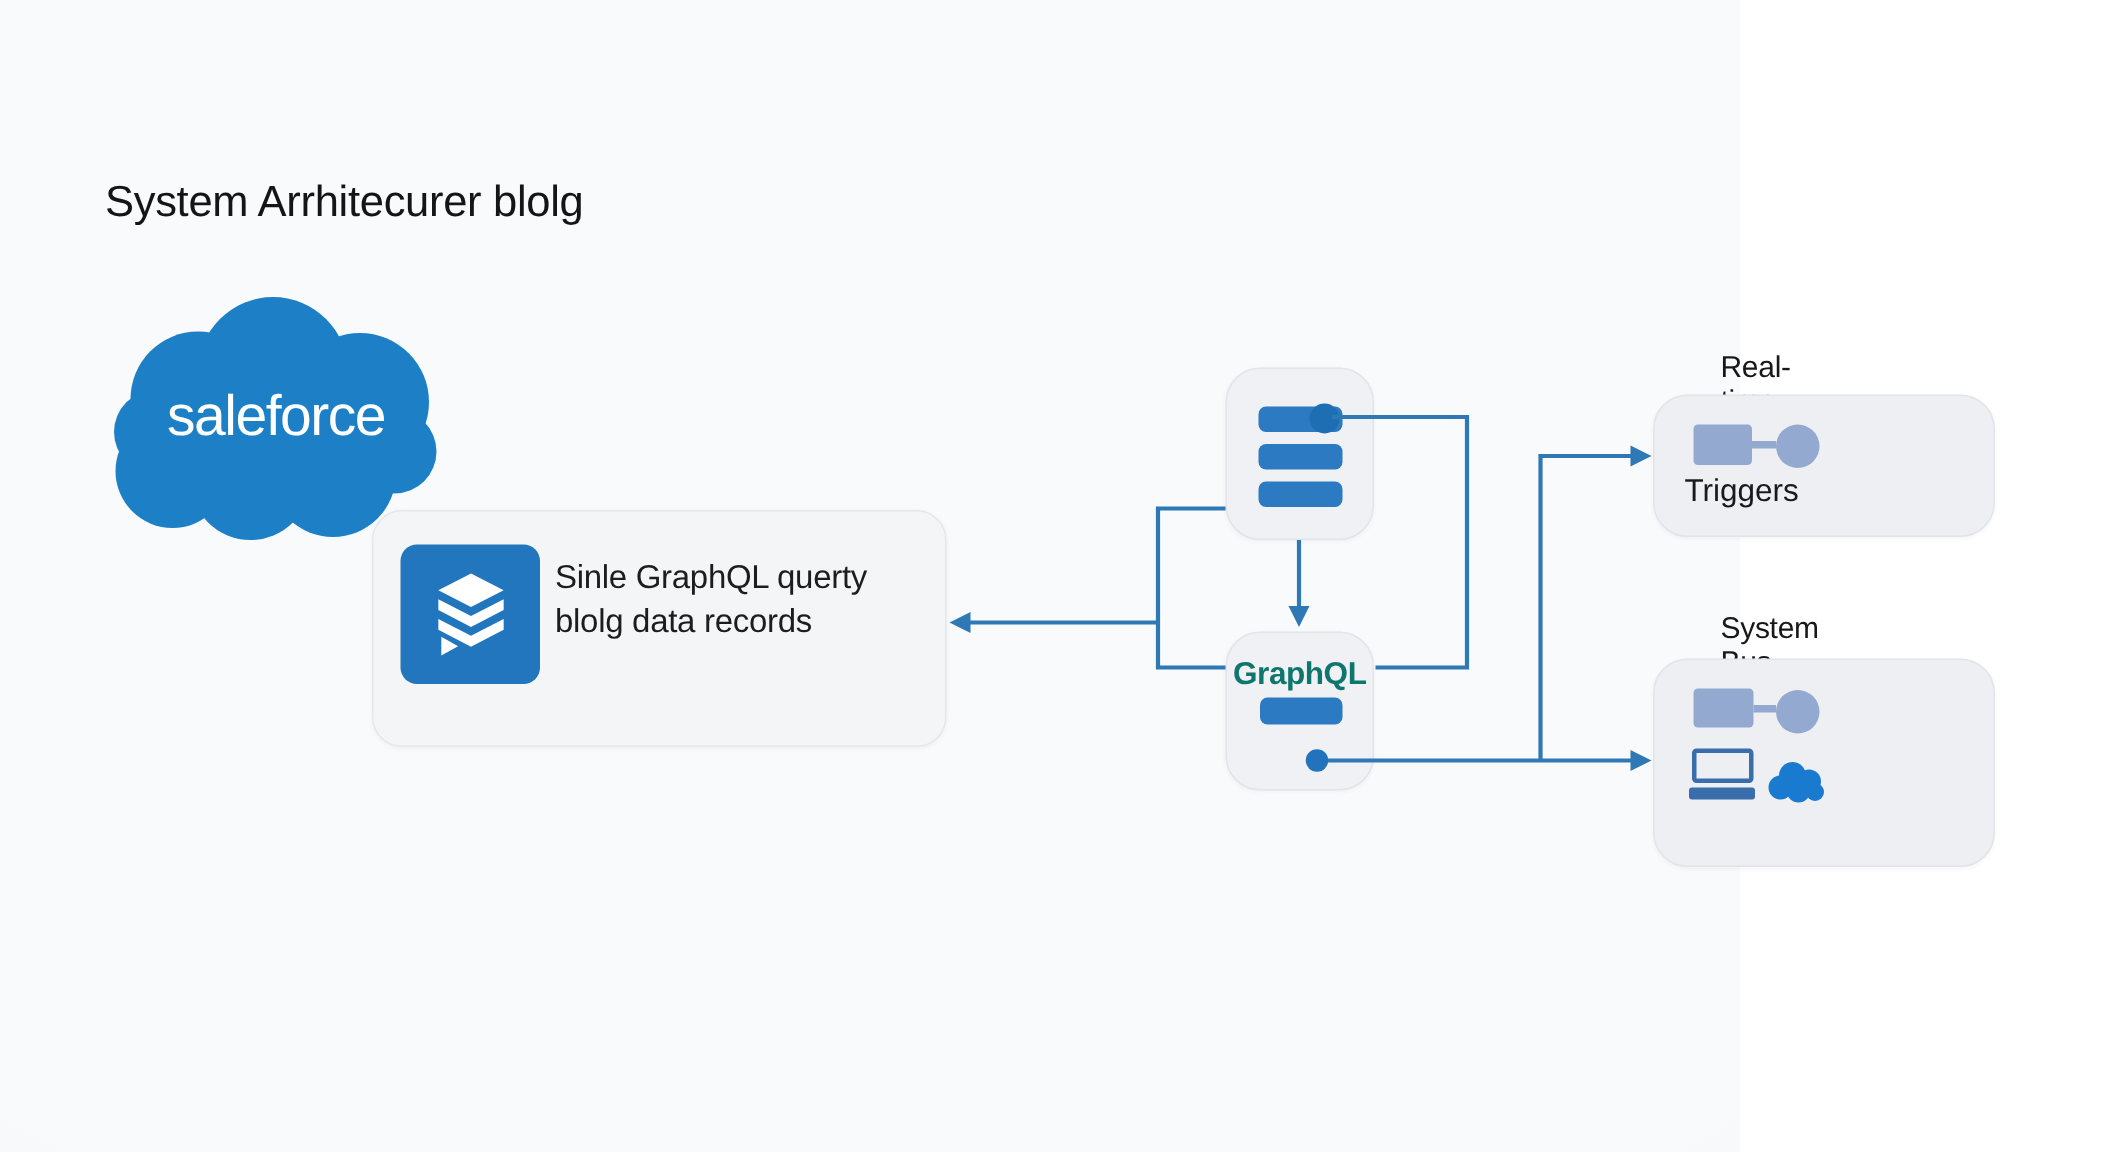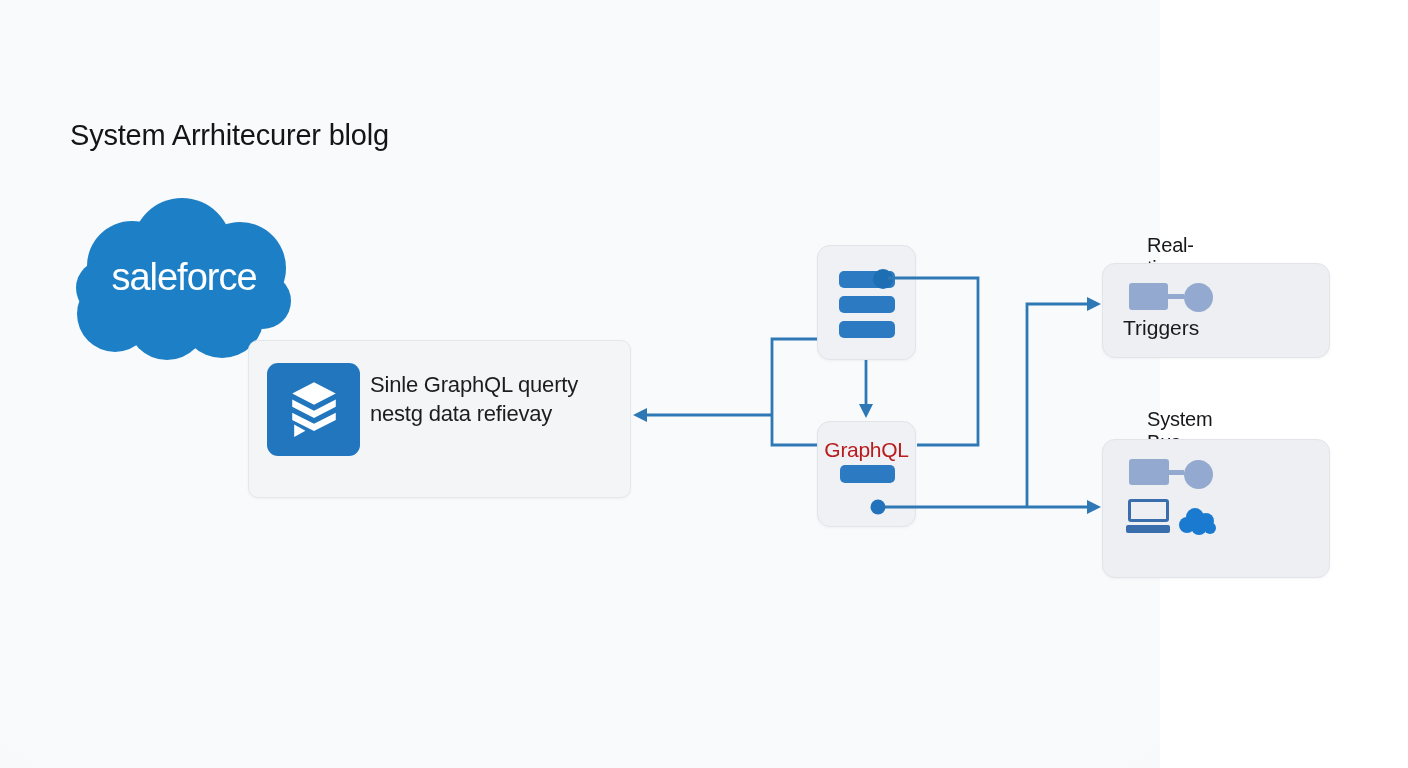--- a/index.html
+++ b/index.html
@@ -16,26 +16,26 @@
   }
   .page-title {
     position:absolute; left:70px; top:119px;
     font-size:29px; font-weight:500; letter-spacing:-0.2px; color:#151517;
   }
   
   .logo { position:absolute; left:70px; top:196px; width:225px; height:170px; }
   
   .node {
     position:absolute; background:#eff1f4;
-    border:1px solid #e1e4e9; border-radius:13px;
+    border:1px solid #e1e4e9; border-radius:23px;
     box-shadow:0 1px 3px rgba(40,50,70,0.05);
   }
   .card {
     position:absolute; left:248px; top:340px; width:383px; height:158px;
-    background:#f4f5f7; border:1px solid #e4e7ec; border-radius:10px;
+    background:#f4f5f7; border:1px solid #e4e7ec; border-radius:20px;
     box-shadow:0 1px 3px rgba(40,50,70,0.05);
   }
   .card .stack-icon-box {
     position:absolute; left:18px; top:22px; width:93px; height:93px;
     background:#2176bd; border-radius:11px;
     display:flex; align-items:center; justify-content:center;
   }
   .card .card-text {
     position:absolute; left:121px; top:30px; width:252px;
     font-size:22px; line-height:28.5px; color:#1d1d20; letter-spacing:-0.2px;
@@ -51,21 +51,21 @@
   .queue-node .bar.b2 { top:50px; }
   .queue-node .bar.b3 { top:75px; }
   .queue-node .knob {
     position:absolute; left:55px; top:23px; width:20px; height:20px;
     background:#1e6eb4; border-radius:50%;
   }
   
   .graphql-node { left:817px; top:421px; width:99px; height:106px; }
   .graphql-node .gq-label {
     position:absolute; left:0; top:16px; width:100%;
-    text-align:center; font-size:21px; color:#b91c1c; letter-spacing:-0.3px;
+    text-align:center; font-size:21px; color:#0f766e; letter-spacing:-0.3px;font-weight:bold;
   }
   .graphql-node .gq-bar {
     position:absolute; left:22px; top:43px; width:55px; height:18px;
     background:#2b7ac2; border-radius:5px;
   }
   
   .node-heading { position:absolute; font-size:20px; color:#18181a; letter-spacing:-0.2px;margin-left:27px; }
   .heading-realtime { left:1120px; top:234px; }
   .heading-msgbus  { left:1120px; top:408px; }
   .triggers-node { left:1102px; top:263px; width:228px; height:95px; background:#edeff3; }
@@ -121,21 +121,21 @@
         <g fill="#ffffff">
           <polygon points="50,8 83,25 50,42 17,25"></polygon>
           <path d="M17,34 L50,51 L83,34 L83,45 L50,62 L17,45 Z"></path>
           <path d="M17,54 L50,71 L83,54 L83,65 L50,82 L17,65 Z"></path>
           <polygon points="20,72 37,81.5 20,91"></polygon>
         </g>
       </svg>
     </div>
     <div class="card-text">
       <div class="ln1">Sinle GraphQL querty</div>
-      <div class="ln3">nestg data refievay</div>
+      <div class="ln3">blolg data records</div>
     </div>
   </div>
 
   <div class="node queue-node">
     <div class="bar b1"></div>
     <div class="knob"></div>
     <div class="bar b2"></div>
     <div class="bar b3"></div>
   </div>
 

